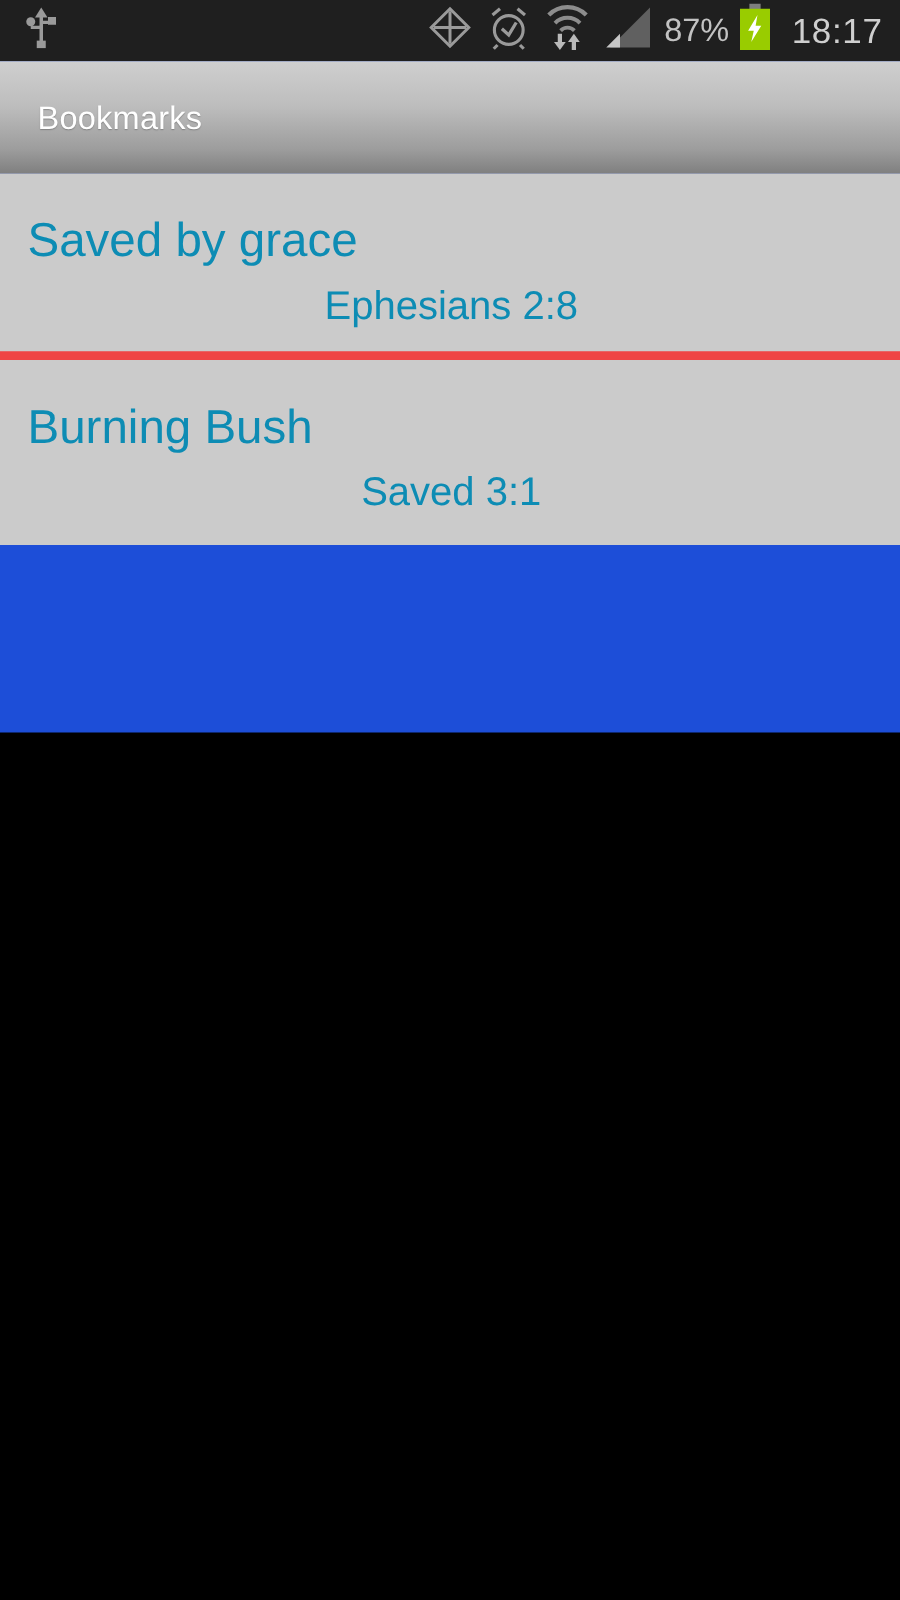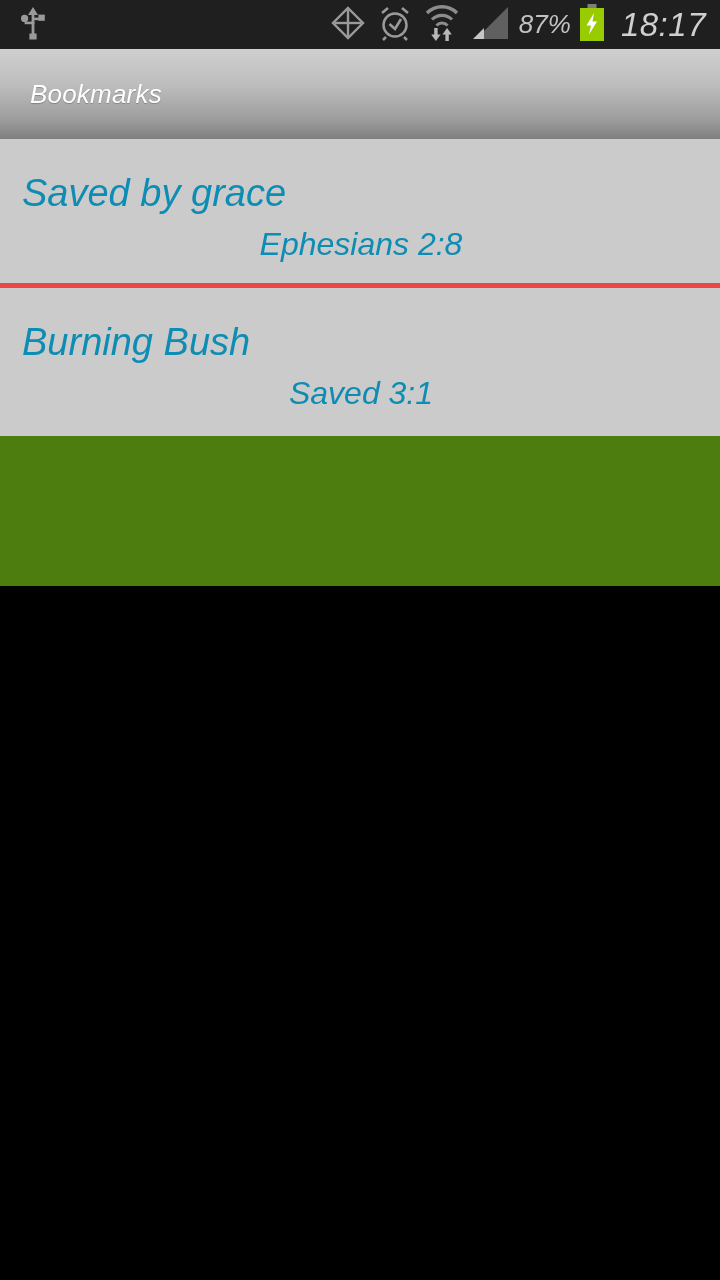--- a/index.html
+++ b/index.html
@@ -13,22 +13,21 @@
     overflow: hidden;
     font-family: "Liberation Sans", sans-serif;
     -webkit-font-smoothing: antialiased;
   }
 
   
   #phone {
     position: relative;
     width: 720px;
     height: 1068px;
-    background: #4d7c0f;
-    font-style: italic;
+    background: #1d4ed8;
   }
 
   
   #status-bar {
     position: absolute;
     top: 0; left: 0;
     width: 720px;
     height: 49px;
     background: #1f1f1f;
     display: flex;
@@ -57,21 +56,21 @@
     line-height: 49px;
     letter-spacing: 0px;
     white-space: nowrap;
   }
   #battery-percent {
     font-size: 26px;
     color: #c2c2c2;
     margin-right: -2px;
   }
   #status-clock {
-    font-size: 33px;
+    font-size: 28px;
     color: #cfcfcf;
     margin-left: 6px;
     letter-spacing: 0.5px;
   }
 
   
   #action-bar {
     position: absolute;
     top: 49px; left: 0;
     width: 720px;
@@ -98,21 +97,21 @@
     width: 720px;
     background: #cbcbcb;
   }
   .list-item {
     position: relative;
     box-sizing: border-box;
     width: 720px;
     height: 149px;
     padding: 30px 20px 0 22px;
     background: #cbcbcb;
-    border-bottom: 5px solid #ef4444;
+    border-bottom: 7px solid #ef4444;
   }
   .list-item.last {
     border-bottom: none;
     height: 148px;
   }
   .item-title {
     color: #0d8cb4;
     font-size: 38px;
     line-height: 48px;
     white-space: nowrap;

